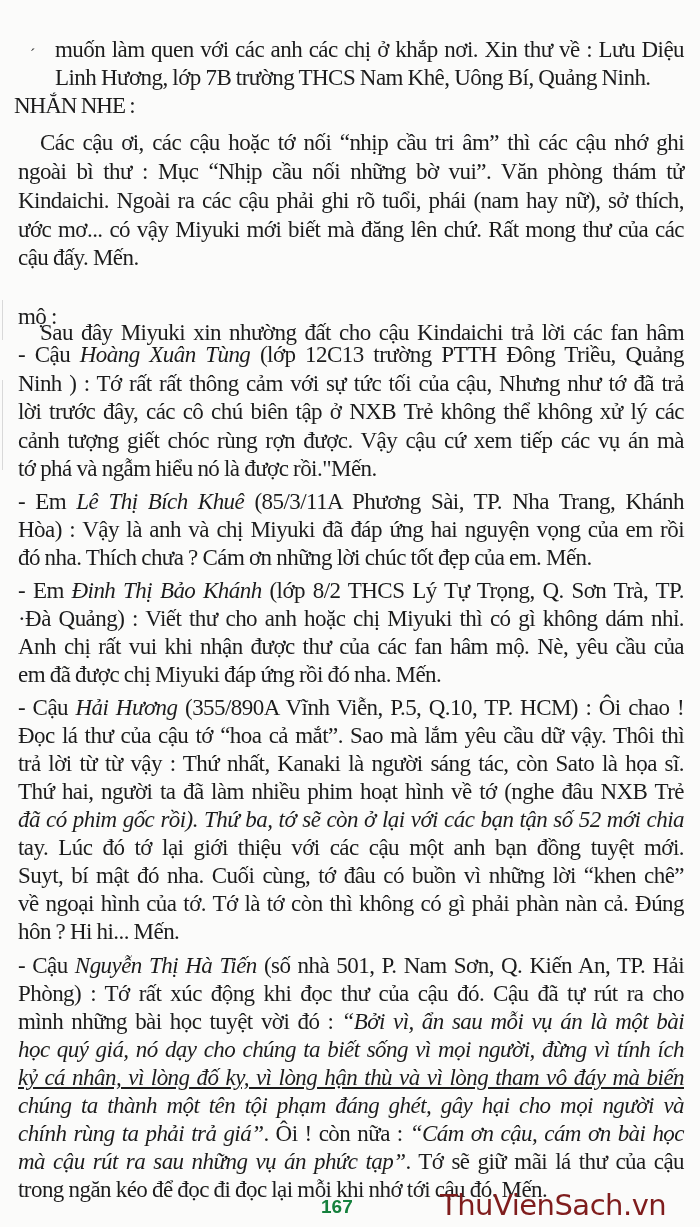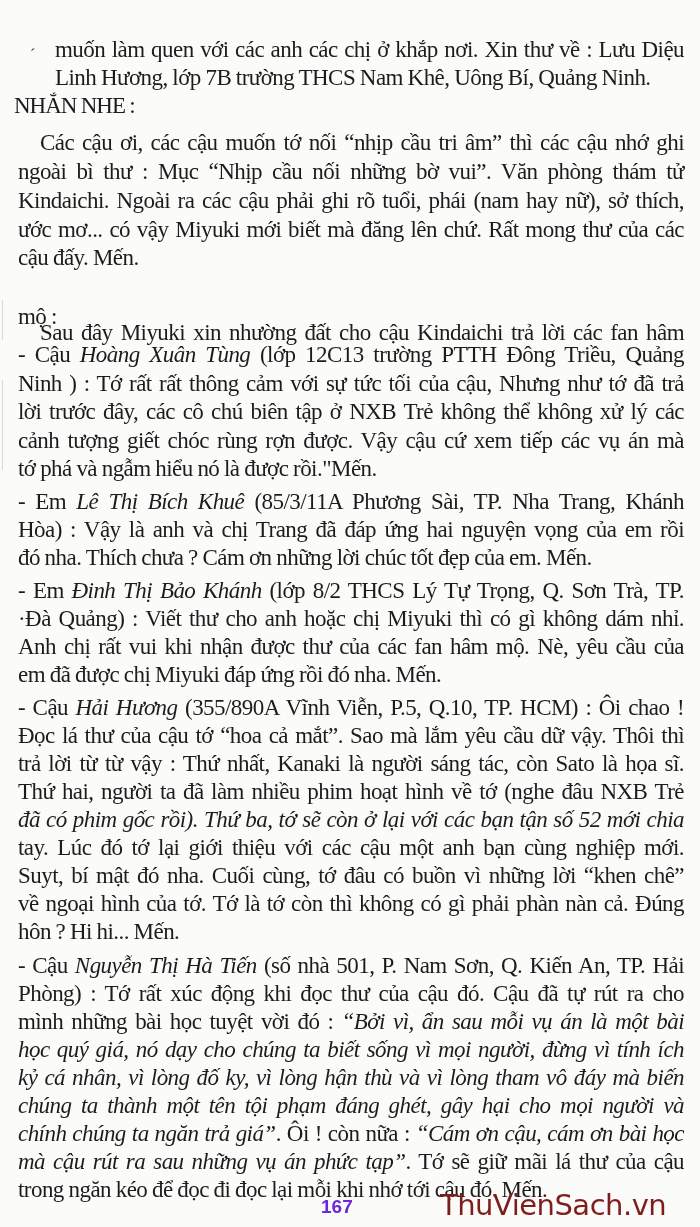--- a/index.html
+++ b/index.html
@@ -28,21 +28,21 @@
   .cont { left: 55px; width: 629px; }
   .heading { left: 14px; letter-spacing: -1px; text-align-last: left; }
   .it { font-style: italic; }
   .mark {
     position: absolute; left: 30px; top: 46px;
     font-size: 16px; color: #333;
   }
   .pagenum {
     position: absolute; left: 321px; top: 1196px;
     font-family: "Liberation Sans", "DejaVu Sans", sans-serif;
-    font-weight: bold; font-size: 19px; color: #6d28d9;
+    font-weight: bold; font-size: 19px; color: #15803d;
   }
   .watermark {
     position: absolute; left: 440px; top: 1188px;
     font-family: "DejaVu Sans", "Liberation Sans", sans-serif;
     font-size: 29px; color: #7f1d1d; letter-spacing: -0.5px;
   }
   .edge {
     position: absolute; left: 2px; width: 1px; background: #d9d9d9;
   }
 </style>
@@ -53,74 +53,74 @@
 
   <div class="edge" style="top:380px;height:90px;"></div>
   <div class="edge" style="top:300px;height:40px;"></div>
 
   <span class="mark">´</span>
 
   <div class="line cont" style="top:38px;">muốn làm quen với các anh các chị ở khắp nơi. Xin thư về : Lưu Diệu</div>
   <div class="line cont last" style="top:66px;">Linh Hương, lớp 7B trường THCS Nam Khê, Uông Bí, Quảng Ninh.</div>
 
   <div class="line heading" style="top:94px;">NHẮN NHE :</div>
-  <div class="line indent" style="top:131px;">Các cậu ơi, các cậu muốn tớ nối “nhịp cầu tri âm” thì các cậu nhớ ghi</div>
+  <div class="line indent" style="top:131px;">Các cậu ơi, các cậu hoặc tớ nối “nhịp cầu tri âm” thì các cậu nhớ ghi</div>
   <div class="line" style="top:160px;">ngoài bì thư : Mục “Nhịp cầu nối những bờ vui”. Văn phòng thám tử</div>
   <div class="line" style="top:189px;">Kindaichi. Ngoài ra các cậu phải ghi rõ tuổi, phái (nam hay nữ), sở thích,</div>
   <div class="line" style="top:218px;">ước mơ... có vậy Miyuki mới biết mà đăng lên chứ. Rất mong thư của các</div>
   <div class="line last" style="top:246px;">cậu đấy. Mến.</div>
 
   <div class="line indent" style="top:277px;margin-top:44px;">Sau đây Miyuki xin nhường đất cho cậu Kindaichi trả lời các fan hâm</div>
   <div class="line last" style="top:305px;">mộ :</div>
 
   <div class="line" style="top:343px;">
     <span>- Cậu </span><span class="it">Hoàng Xuân Tùng</span><span> (lớp 12C13 trường PTTH Đông Triều, Quảng</span>
   </div>
   <div class="line" style="top:372px;font-family:Liberation Serif, serif;">Ninh ) : Tớ rất rất thông cảm với sự tức tối của cậu, Nhưng như tớ đã trả</div>
   <div class="line" style="top:400px;">lời trước đây, các cô chú biên tập ở NXB Trẻ không thể không xử lý các</div>
   <div class="line" style="top:429px;">cảnh tượng giết chóc rùng rợn được. Vậy cậu cứ xem tiếp các vụ án mà</div>
   <div class="line last" style="top:457px;">tớ phá và ngẫm hiểu nó là được rồi."Mến.</div>
 
   <div class="line" style="top:490px;">
     <span>- Em </span><span class="it">Lê Thị Bích Khuê</span><span> (85/3/11A Phương Sài, TP. Nha Trang, Khánh</span>
   </div>
-  <div class="line" style="top:518px;">Hòa) : Vậy là anh và chị Trang đã đáp ứng hai nguyện vọng của em rồi</div>
+  <div class="line" style="top:518px;">Hòa) : Vậy là anh và chị Miyuki đã đáp ứng hai nguyện vọng của em rồi</div>
   <div class="line last" style="top:546px;">đó nha. Thích chưa ? Cám ơn những lời chúc tốt đẹp của em. Mến.</div>
 
   <div class="line" style="top:579px;">
     <span>- Em </span><span class="it">Đinh Thị Bảo Khánh</span><span> (lớp 8/2 THCS Lý Tự Trọng, Q. Sơn Trà, TP.</span>
   </div>
   <div class="line" style="top:607px;">·Đà Quảng) : Viết thư cho anh hoặc chị Miyuki thì có gì không dám nhỉ.</div>
   <div class="line" style="top:635px;">Anh chị rất vui khi nhận được thư của các fan hâm mộ. Nè, yêu cầu của</div>
   <div class="line last" style="top:663px;">em đã được chị Miyuki đáp ứng rồi đó nha. Mến.</div>
 
   <div class="line" style="top:696px;">
     <span>- Cậu </span><span class="it">Hải Hương</span><span> (355/890A Vĩnh Viễn, P.5, Q.10, TP. HCM) : Ôi chao !</span>
   </div>
   <div class="line" style="top:752px;">trả lời từ từ vậy : Thứ nhất, Kanaki là người sáng tác, còn Sato là họa sĩ.</div>
   <div class="line" style="top:724px;">Đọc lá thư của cậu tớ “hoa cả mắt”. Sao mà lắm yêu cầu dữ vậy. Thôi thì</div>
   <div class="line" style="top:780px;">Thứ hai, người ta đã làm nhiều phim hoạt hình về tớ (nghe đâu NXB Trẻ</div>
   <div class="line" style="top:808px;font-style:italic;">đã có phim gốc rồi). Thứ ba, tớ sẽ còn ở lại với các bạn tận số 52 mới chia</div>
-  <div class="line" style="top:836px;">tay. Lúc đó tớ lại giới thiệu với các cậu một anh bạn cùng nghiệp mới.</div>
+  <div class="line" style="top:836px;">tay. Lúc đó tớ lại giới thiệu với các cậu một anh bạn đồng tuyệt mới.</div>
   <div class="line" style="top:864px;">Suyt, bí mật đó nha. Cuối cùng, tớ đâu có buồn vì những lời “khen chê”</div>
   <div class="line" style="top:892px;">về ngoại hình của tớ. Tớ là tớ còn thì không có gì phải phàn nàn cả. Đúng</div>
   <div class="line last" style="top:920px;">hôn ? Hi hi... Mến.</div>
 
   <div class="line" style="top:954px;">
     <span>- Cậu </span><span class="it">Nguyễn Thị Hà Tiến</span><span> (số nhà 501, P. Nam Sơn, Q. Kiến An, TP. Hải</span>
   </div>
   <div class="line" style="top:982px;">Phòng) : Tớ rất xúc động khi đọc thư của cậu đó. Cậu đã tự rút ra cho</div>
   <div class="line" style="top:1010px;">
     <span>mình những bài học tuyệt vời đó : </span><span class="it">“Bởi vì, ẩn sau mỗi vụ án là một bài</span>
   </div>
   <div class="line it" style="top:1038px;">học quý giá, nó dạy cho chúng ta biết sống vì mọi người, đừng vì tính ích</div>
-  <div class="line it" style="top:1066px;">kỷ cá nhân, vì lòng đố ky, vì lòng hận thù và vì lòng tham vô đáy mà biến</div>
+  <div class="line it" style="top:1066px;text-decoration:underline;">kỷ cá nhân, vì lòng đố ky, vì lòng hận thù và vì lòng tham vô đáy mà biến</div>
   <div class="line it" style="top:1094px;">chúng ta thành một tên tội phạm đáng ghét, gây hại cho mọi người và</div>
   <div class="line" style="top:1122px;">
-    <span class="it">chính chúng ta ngăn trả giá”</span><span>. Ôi ! còn nữa : </span><span class="it">“Cám ơn cậu, cám ơn bài học</span>
+    <span class="it">chính rùng ta phải trả giá”</span><span>. Ôi ! còn nữa : </span><span class="it">“Cám ơn cậu, cám ơn bài học</span>
   </div>
   <div class="line" style="top:1150px;">
     <span class="it">mà cậu rút ra sau những vụ án phức tạp”</span><span>. Tớ sẽ giữ mãi lá thư của cậu</span>
   </div>
   <div class="line last" style="top:1178px;">trong ngăn kéo để đọc đi đọc lại mỗi khi nhớ tới cậu đó. Mến.</div>
 
   <div class="pagenum">167</div>
   <div class="watermark">ThuVienSach.vn</div>
 </div>
 

